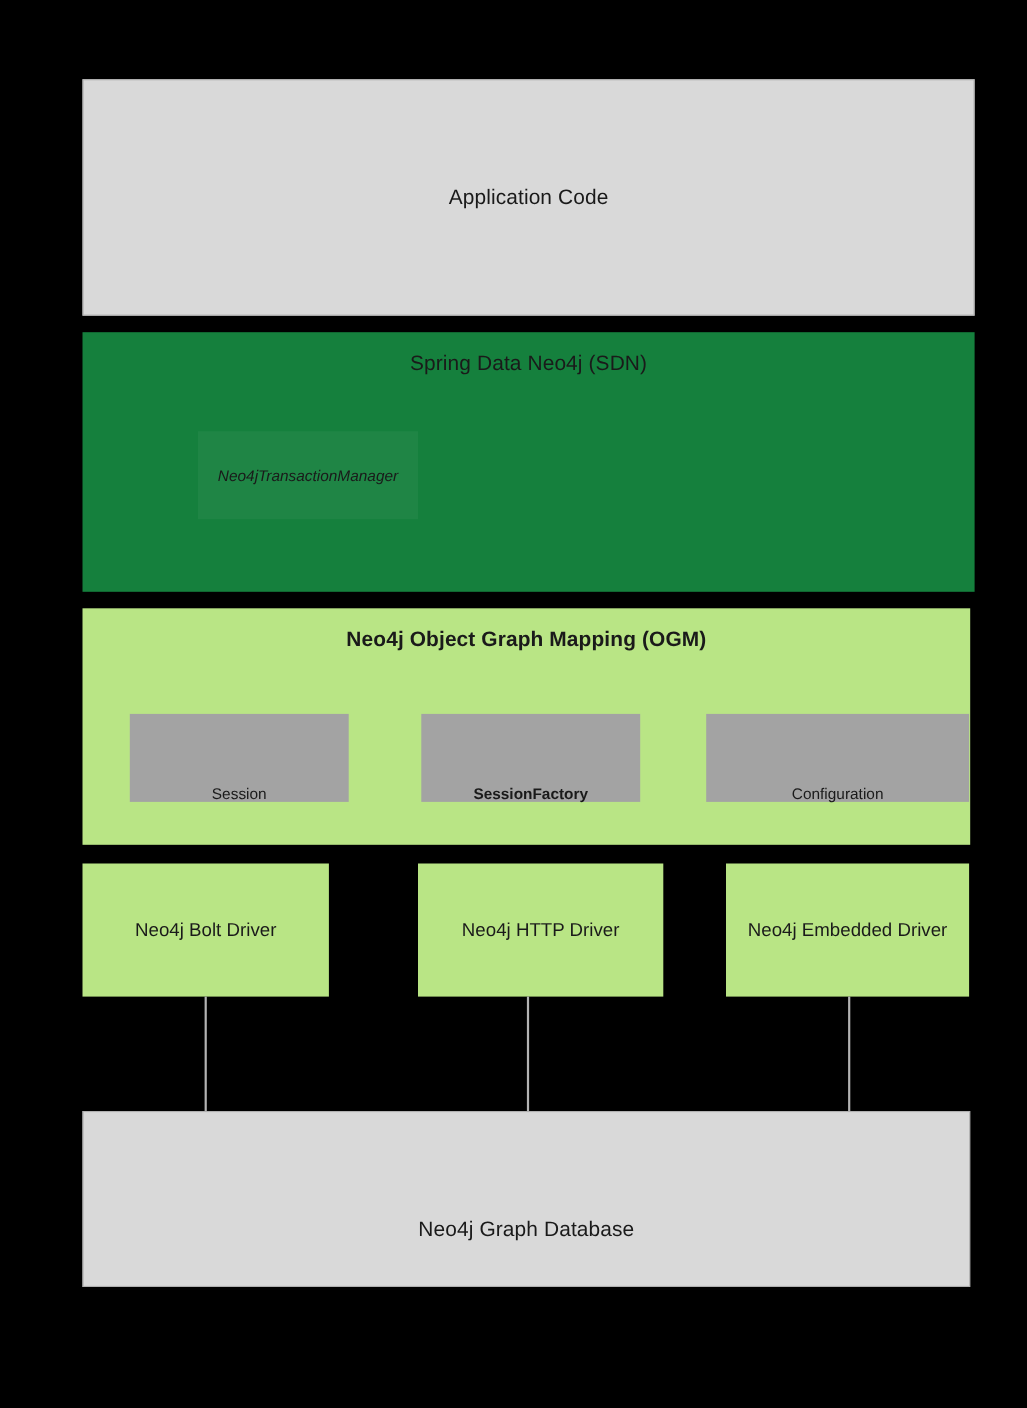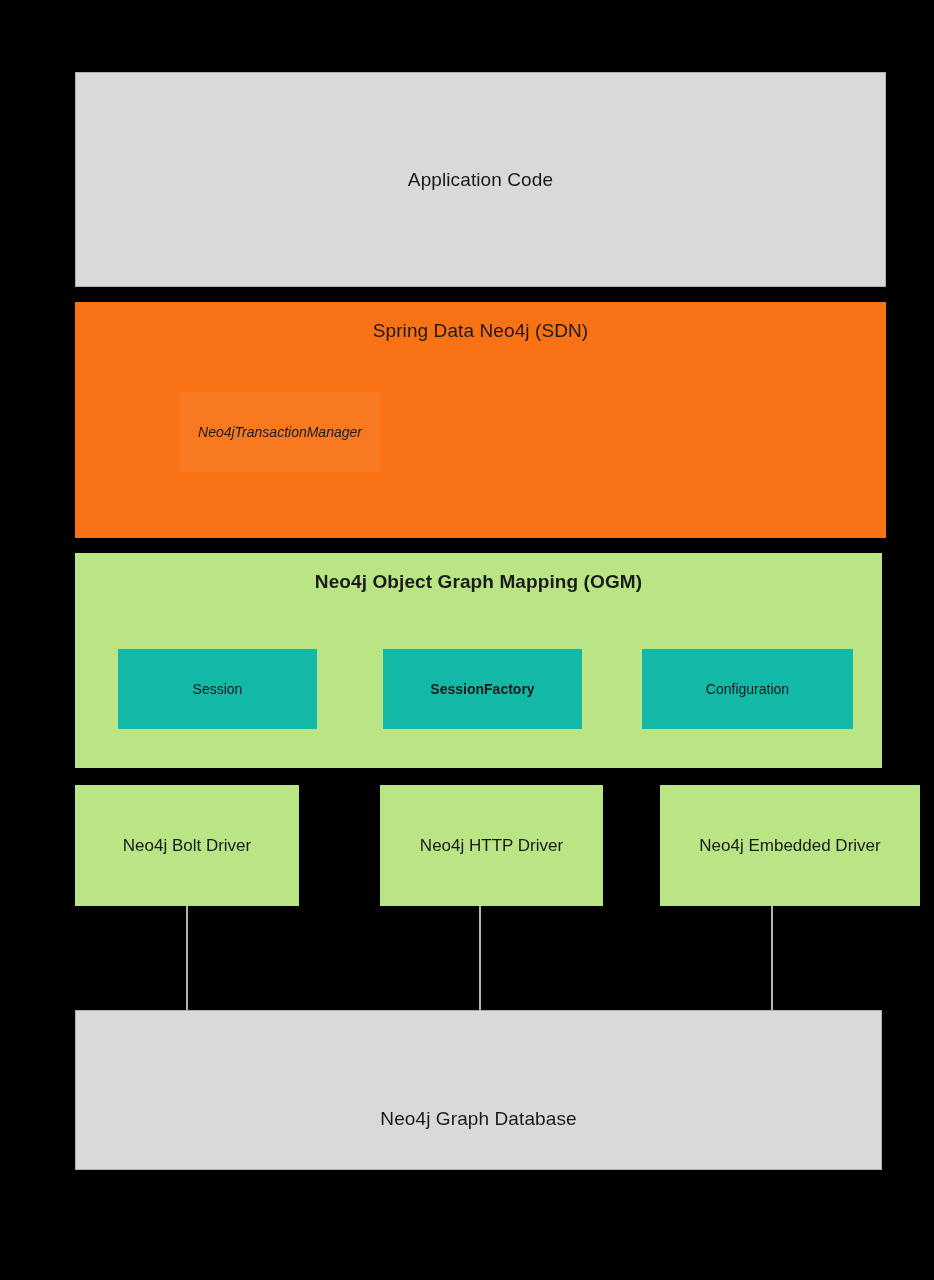--- a/index.html
+++ b/index.html
@@ -53,21 +53,21 @@
     top: 96px;
     font-size: 19px;
   }
 
   
   .box-sdn {
     left: 75px;
     top: 302px;
     width: 811px;
     height: 236px;
-    background: #f97316;
+    background: #15803d;
   }
   .box-sdn .layer-title {
     top: 18px;
     font-size: 19px;
   }
 
   
   .sdn-tile {
     position: absolute;
     box-sizing: border-box;
@@ -105,55 +105,55 @@
   }
   .box-ogm .layer-title {
     top: 18px;
     font-size: 19px;
     font-weight: 700;
   }
 
   .ogm-tile {
     position: absolute;
     box-sizing: border-box;
-    background: #14b8a6;
+    background: #a3a3a3;
     display: flex;
-    align-items: center;
+    align-items: flex-end;
     justify-content: center;
     top: 96px;
     height: 80px;
   }
   .ogm-tile span {
     font-size: 14px;
     color: #1a1a1a;
     white-space: nowrap;
   }
   .ogm-tile-1 { left: 43px;  width: 199px; }
   .ogm-tile-2 { left: 308px; width: 199px; font-weight: bold; }
-  .ogm-tile-3 { left: 567px; width: 211px; }
+  .ogm-tile-3 { left: 567px; width: 239px; }
 
   
   .driver {
     position: absolute;
     box-sizing: border-box;
     top: 785px;
     height: 121px;
     background: #b9e585;
     display: flex;
     align-items: center;
     justify-content: center;
   }
   .driver span {
     font-size: 17px;
     color: #1a1a1a;
     white-space: nowrap;
   }
   .driver-1 { left: 75px;  width: 224px; }
   .driver-2 { left: 368px; width: 223px; margin-left: 12px; }
-  .driver-3 { left: 660px; width: 260px; }
+  .driver-3 { left: 660px; width: 221px; }
 
   
   .connector {
     position: absolute;
     top: 906px;
     width: 2px;
     height: 104px;
     background: #b3b3b3;
   }
   .connector-1 { left: 186px; }

